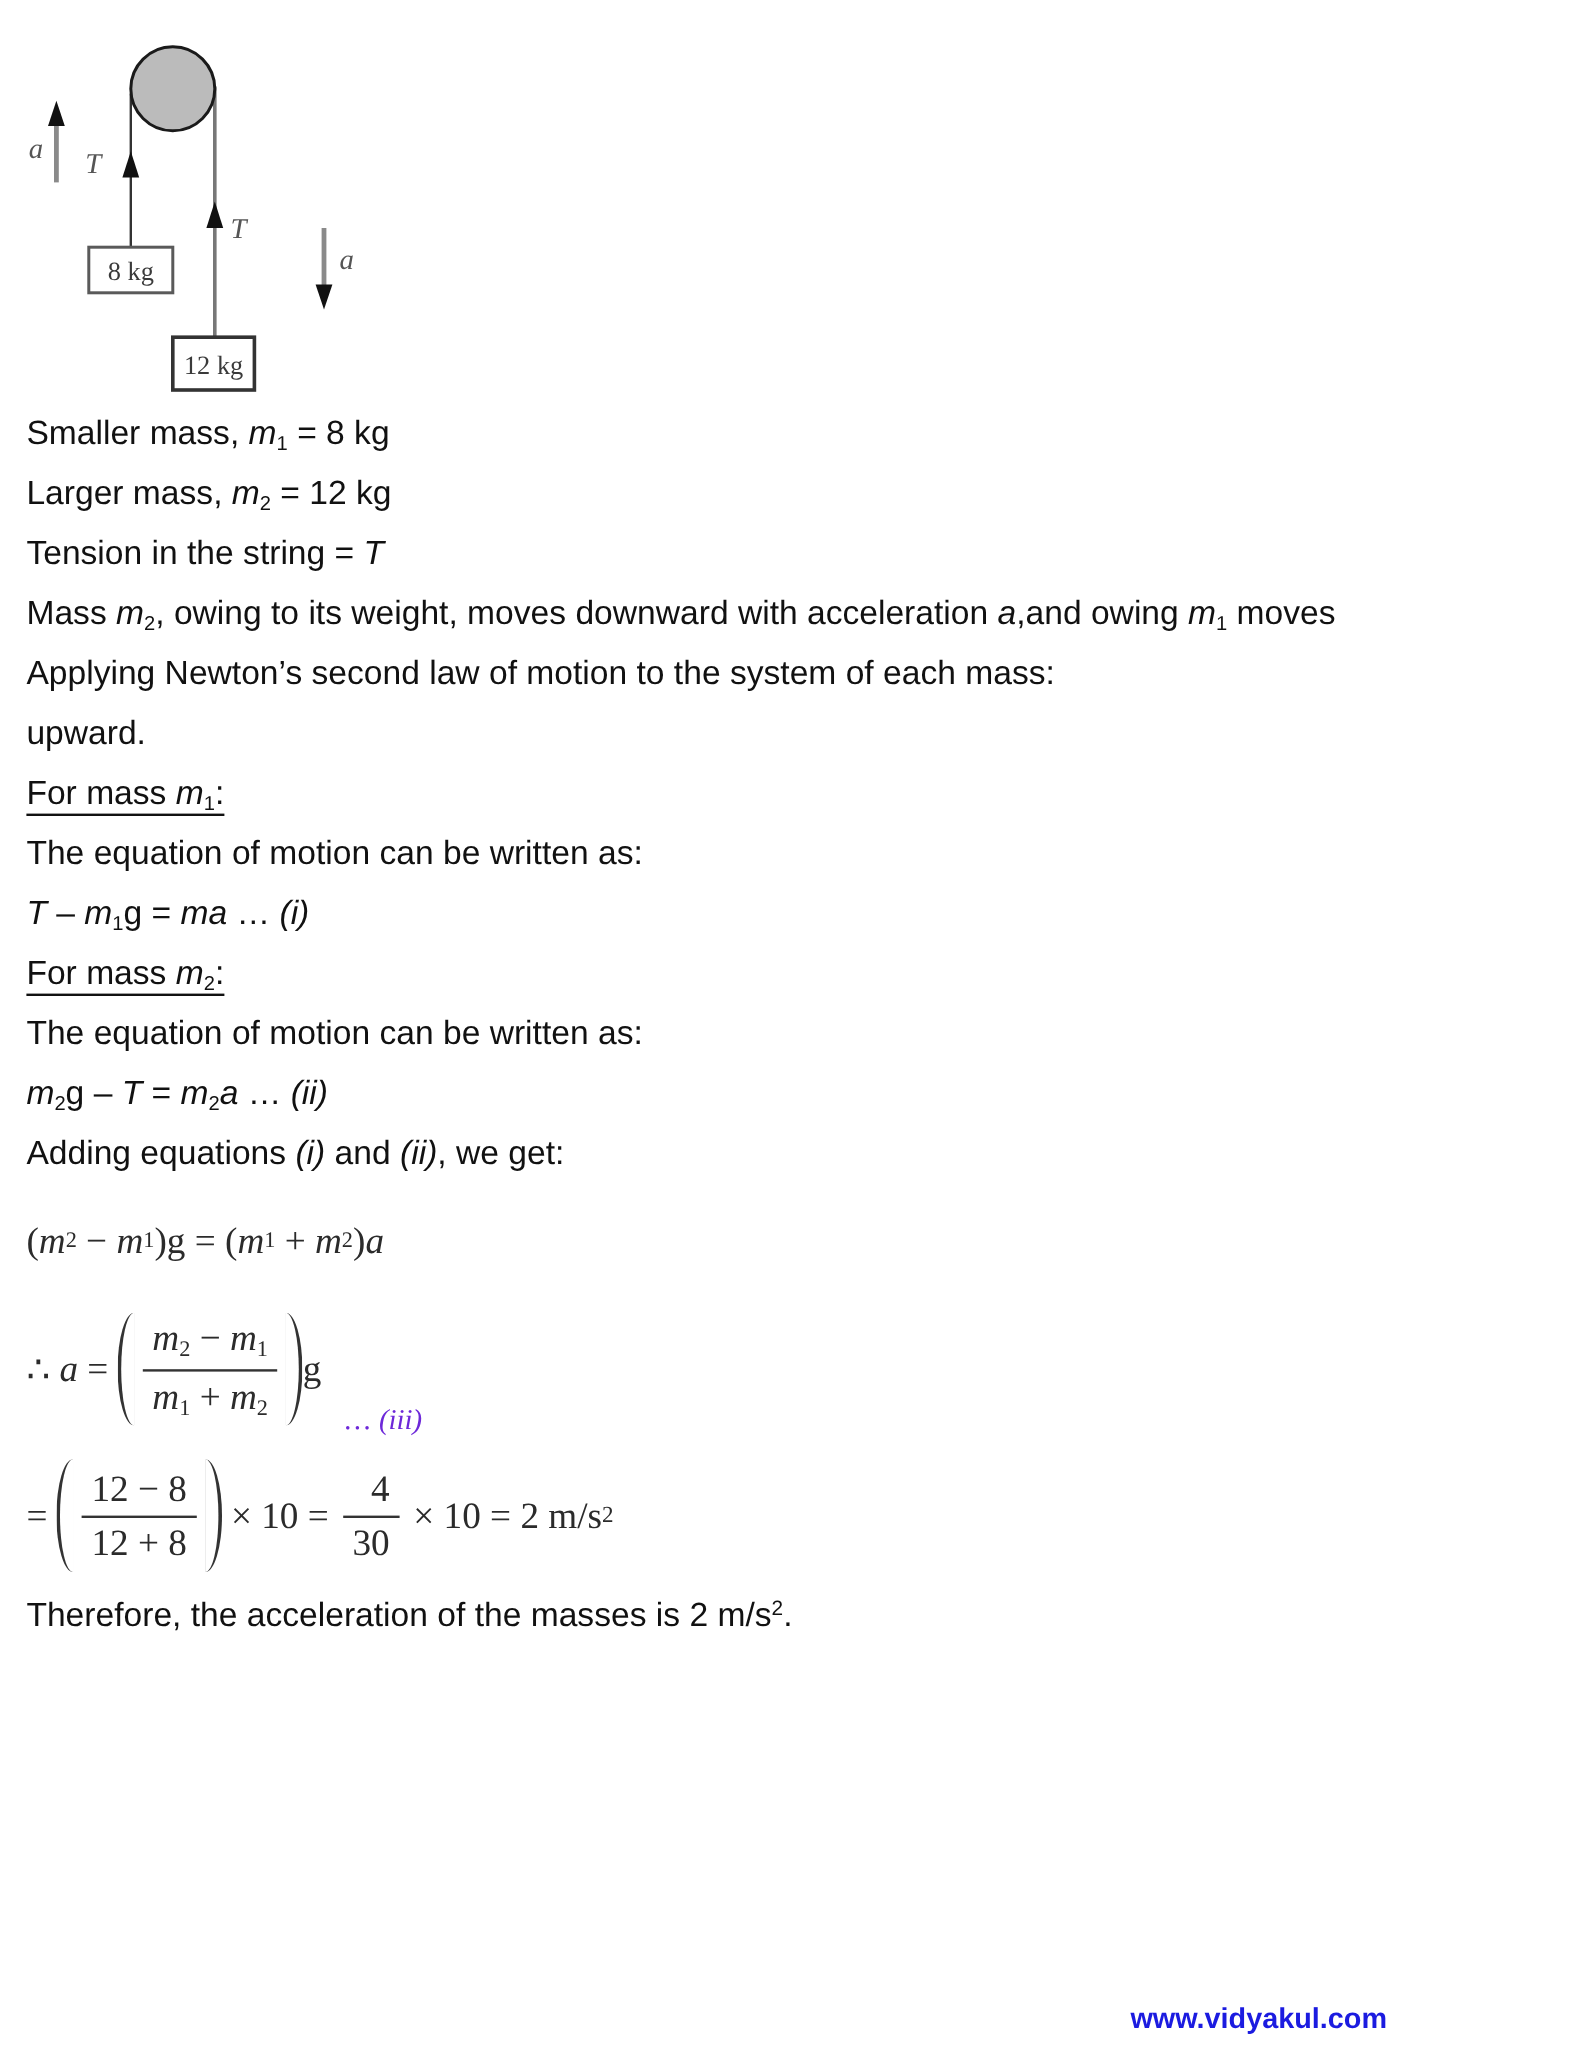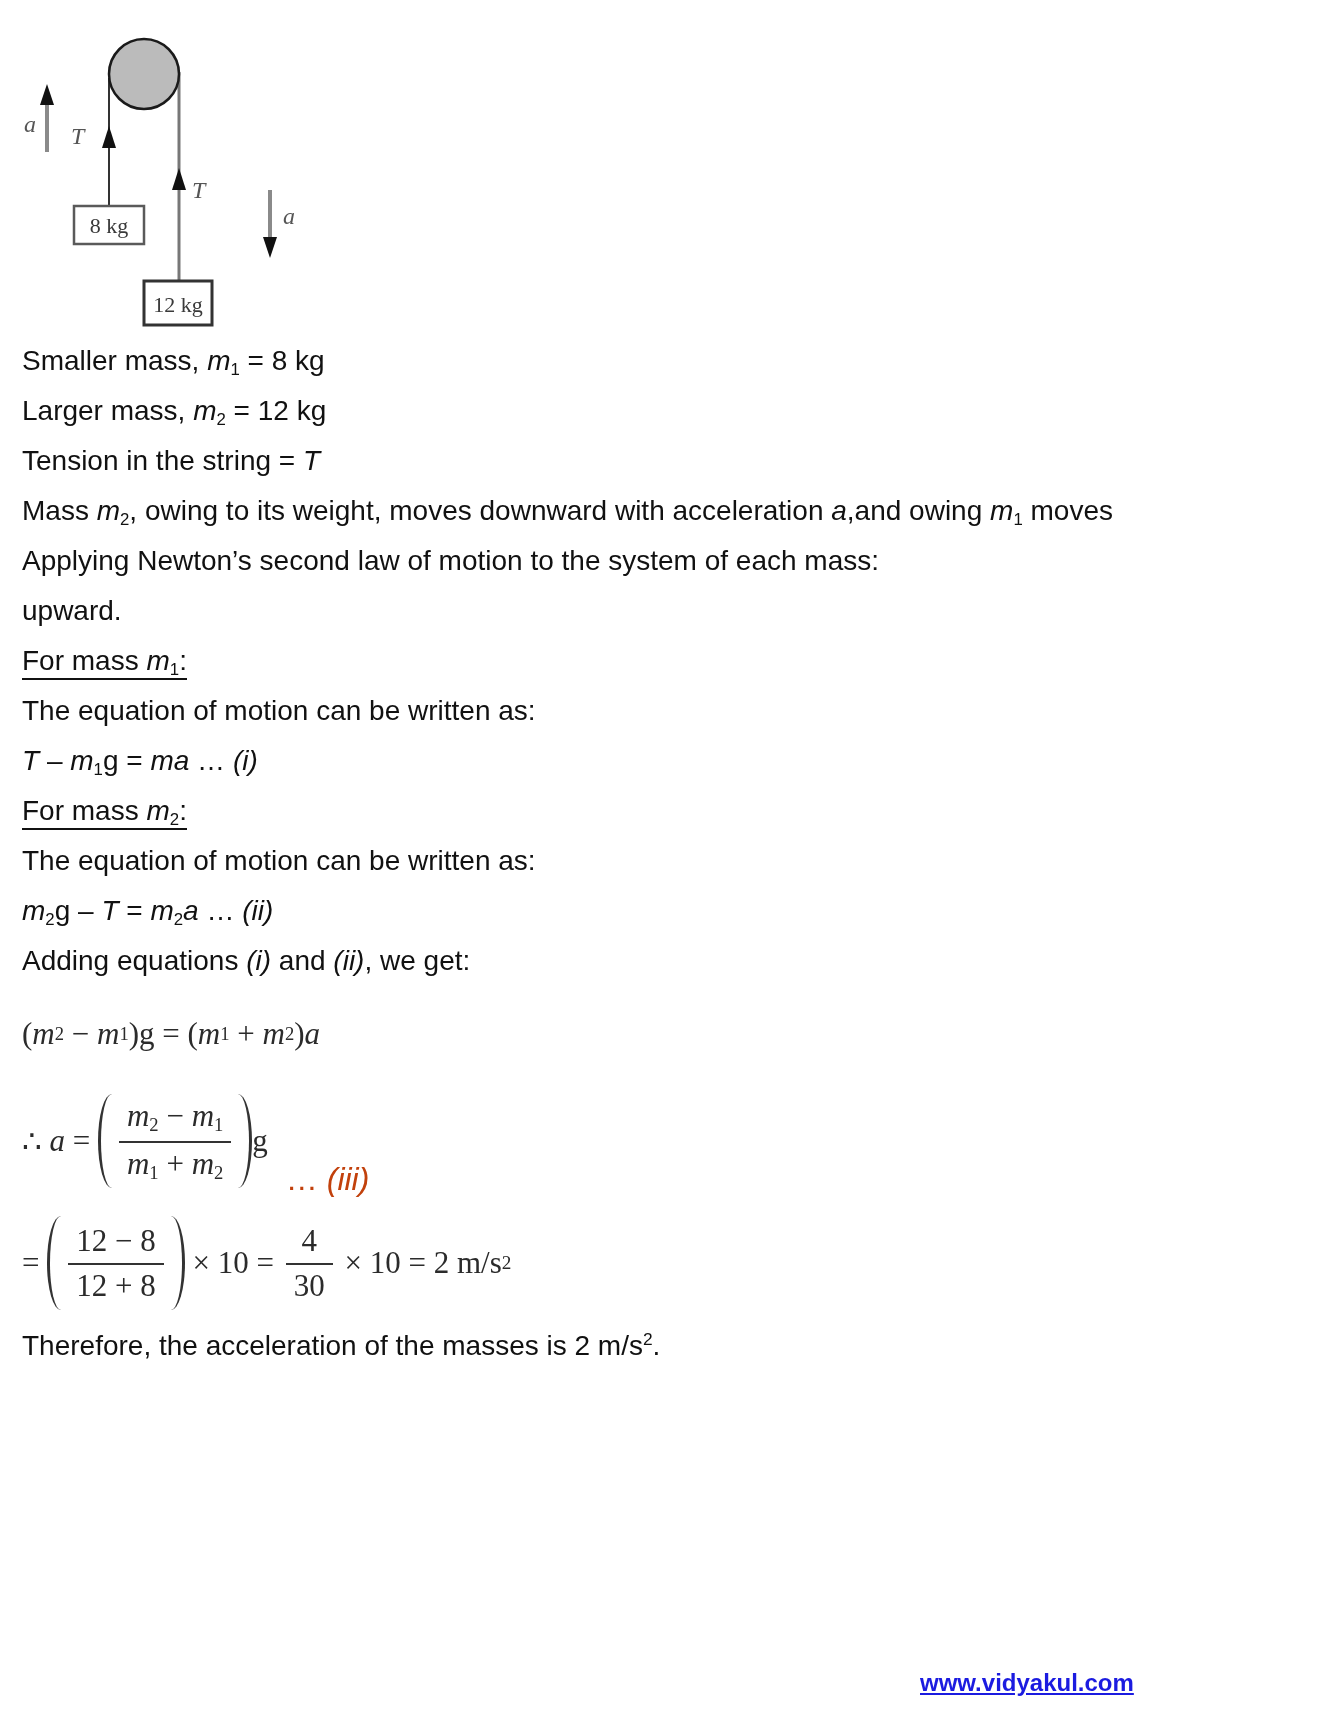--- a/index.html
+++ b/index.html
@@ -13,30 +13,30 @@
   .seg{white-space:pre;}
   .it{font-style:italic;}
   .sb{font-size:.6em;vertical-align:-.28em;}
   .sp{font-size:.62em;vertical-align:.55em;}
   .eq{display:flex;align-items:center;font-family:"Liberation Serif","DejaVu Serif",serif;
       color:#2b2b2b;font-size:31px;}
   .eq .seg{white-space:pre;}
   .eq1{margin-top:24px;height:48px;}
   .eq2{margin-top:24px;height:118px;}
   .eq3{margin-top:12px;height:102px;}
-  .frac{display:inline-flex;flex-direction:column;align-items:center;margin:0 4px;}
+  .frac{display:inline-flex;flex-direction:column;align-items:flex-end;margin:0 4px;}
   .frac .num{padding:0 8px 4px;}
   .frac .den{border-top:2.5px solid #333;padding:3px 8px 0;}
   .lp,.rp{display:inline-block;width:14px;height:94px;box-sizing:border-box;}
   .lp{border-left:3px solid #333;border-top-left-radius:16px 54px;border-bottom-left-radius:16px 54px;margin-right:3px;}
   .rp{border-right:3px solid #333;border-top-right-radius:16px 54px;border-bottom-right-radius:16px 54px;margin-left:3px;}
-  .eqtail{font-family:Liberation Sans, sans-serif;font-size:32px;color:#c2410c;
+  .eqtail{font-family:Liberation Serif, serif;font-size:24px;color:#6d28d9;
           align-self:flex-end;margin-left:18px;margin-bottom:2px;}
-  #footer-link{position:absolute;left:920px;top:1669px;font-size:24px;font-weight:bold;
-               text-decoration:underline;cursor:pointer;white-space:nowrap;}
+  #footer-link{position:absolute;left:942px;top:1669px;font-size:24px;font-weight:bold;
+               cursor:pointer;white-space:nowrap;}
 </style>
 </head>
 <body>
 
 <div id="page">
 
   <svg id="diagram" width="330" height="345" viewBox="0 0 330 345">
 
     <line x1="109" y1="78" x2="109" y2="206" stroke="#333" stroke-width="2"></line>
     <line x1="179" y1="72" x2="179" y2="281" stroke="#777" stroke-width="3"></line>

